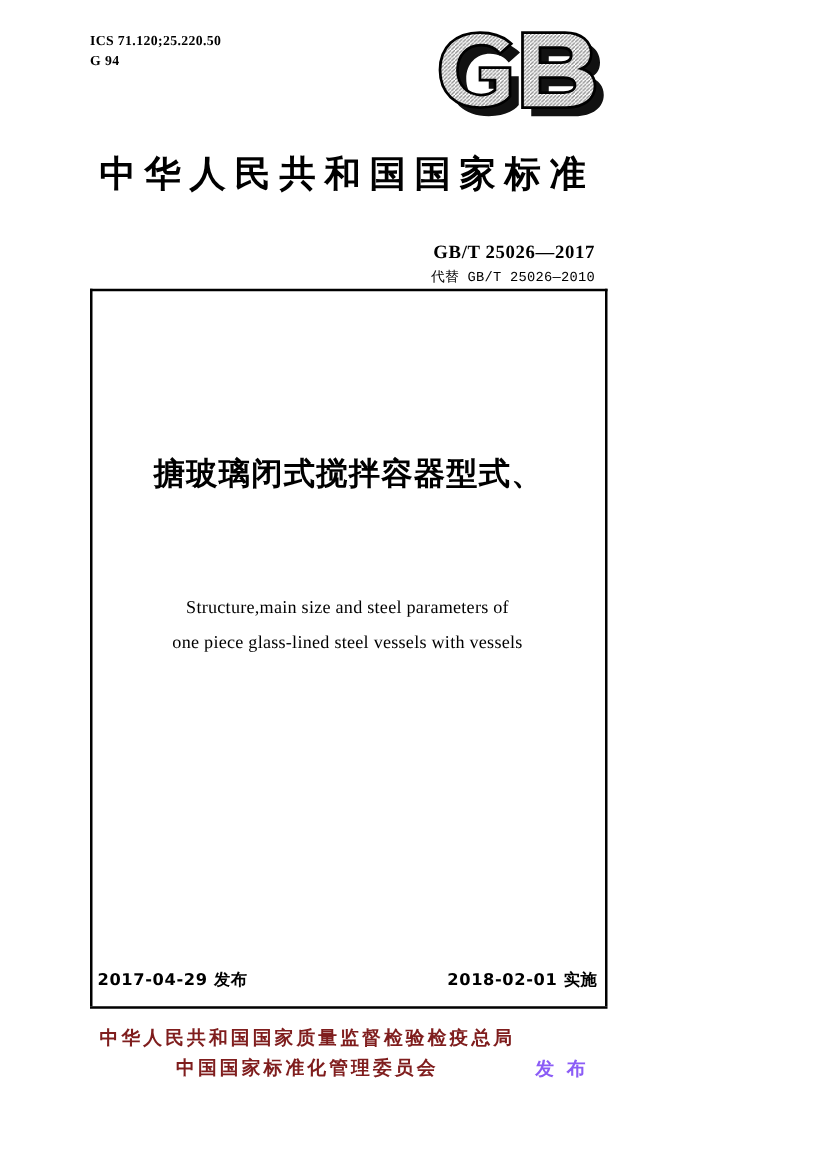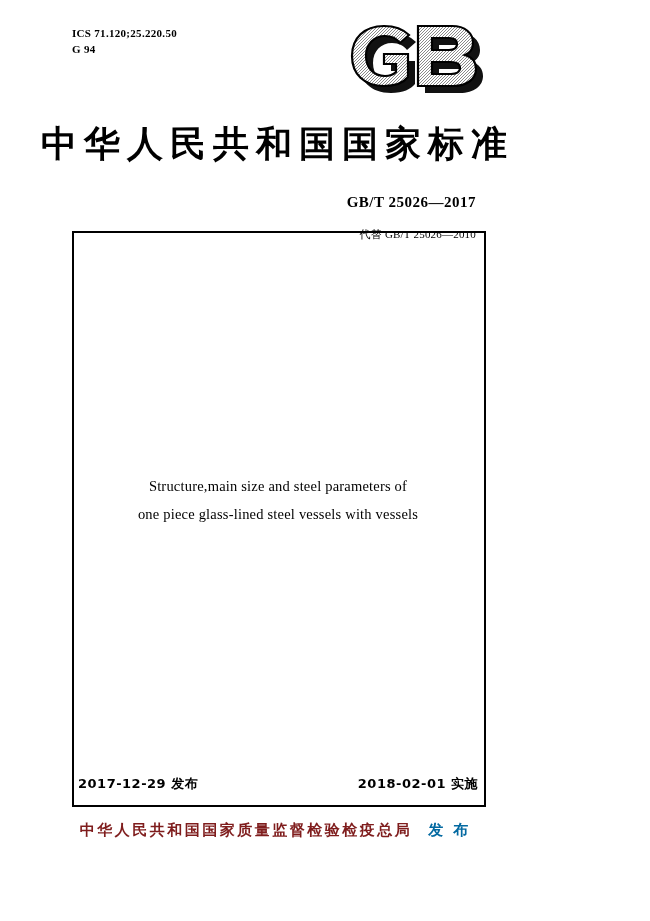--- a/index.html
+++ b/index.html
@@ -46,21 +46,21 @@
 
   
   .cn-title {
     position: absolute;
     left: 0;
     right: 0;
     top: 120px;
     text-align: center;
     font-family: "DejaVu Sans", sans-serif;
     font-weight: bold;
-    font-size: 36px;
+    font-size: 29px;
     letter-spacing: 7px;
     color: #000;
     text-indent: 7px;
   }
 
   
   .std-no {
     position: absolute;
     right: 72px;
     top: 178px;
@@ -68,22 +68,22 @@
   }
   .std-no .main-no {
     font-family: "Liberation Serif", serif;
     font-weight: bold;
     font-size: 15px;
     letter-spacing: 0.5px;
     color: #000;
     margin-top: 16px;
   }
   .std-no .replace-no {
-    margin-top: 16px;
-    font-family: Liberation Serif, serif;
+    margin-top: 3px;
+    font-family: Liberation Mono, monospace;
     font-size: 11px;
     letter-spacing: 0.2px;
     color: #000;
   }
 
   
   .rule-top {
     position: absolute;
     left: 72px;
     right: 62px;
@@ -181,21 +181,21 @@
     letter-spacing: 2.5px;
     line-height: 1.62;
     color: #7f1d1d;
     text-indent: 2.5px;
   }
   .issue-word {
     font-family: "DejaVu Sans", sans-serif;
     font-weight: bold;
     font-size: 15px;
     letter-spacing: 2.5px;
-    color: #0369a1;
+    color: #8b5cf6;
     align-self: flex-end;
     padding-bottom: 2px;
   }
 </style>
 </head>
 <body>
 
 <div class="page">
 
   <div class="ics-block">
@@ -230,32 +230,34 @@
     <div class="main-no">GB/T 25026—2017</div>
     <div class="replace-no">代替 GB/T 25026—2010</div>
   </div>
 
   <div class="rule-top"></div>
   <div class="side-rule-left"></div>
   <div class="side-rule-right"></div>
   <div class="rule-bottom"></div>
 
   <div class="doc-title">
+    <div>搪玻璃闭式搅拌容器型式、</div>
   </div>
 
   <div class="doc-title-en">
     <div>Structure,main size and steel parameters of</div>
     <div>one piece glass-lined steel vessels with vessels</div>
   </div>
 
   <div class="date-row">
-    <div class="date-item">2017-12-29 发布</div>
+    <div class="date-item">2017-04-29 发布</div>
     <div class="date-item">2018-02-01 实施</div>
   </div>
 
   <div class="issuers">
     <div class="issuer-lines">
       <div>中华人民共和国国家质量监督检验检疫总局</div>
+      <div>中国国家标准化管理委员会</div>
     </div>
     <div class="issue-word">发 布</div>
   </div>
 
 </div>
 
 </body></html>

